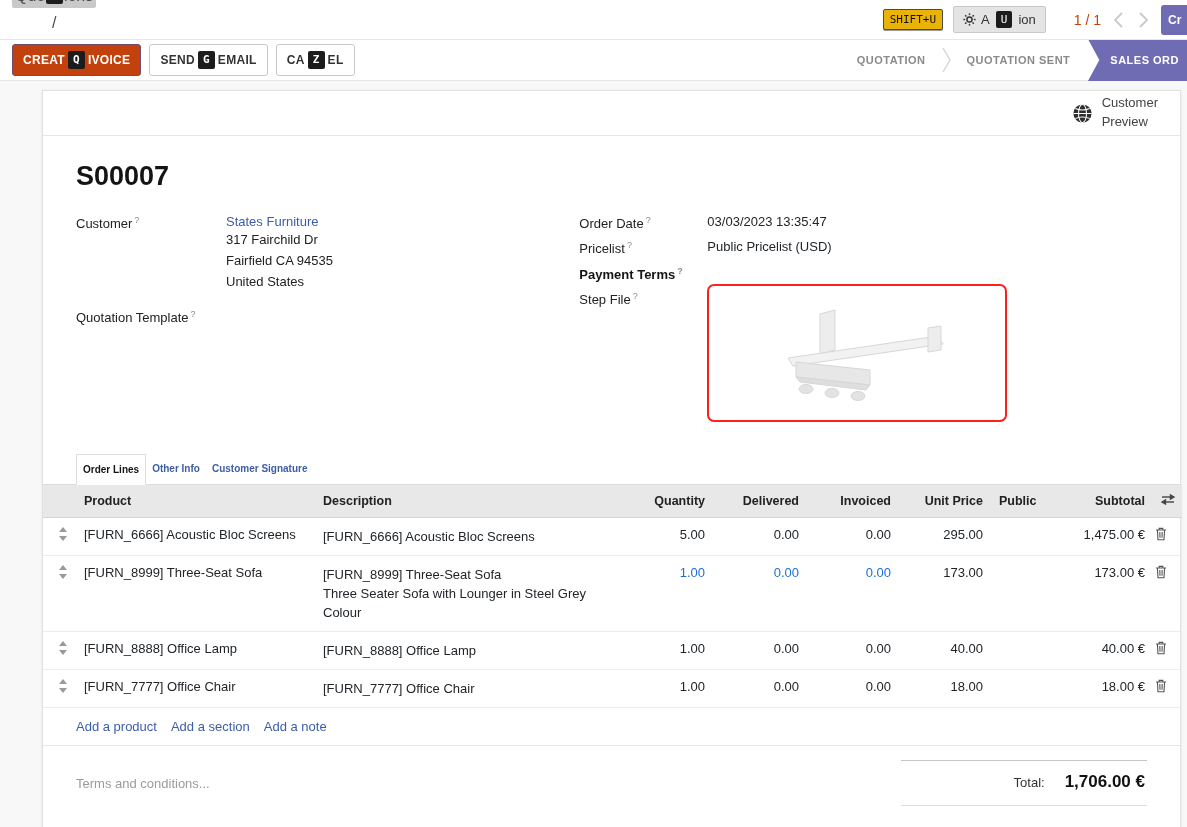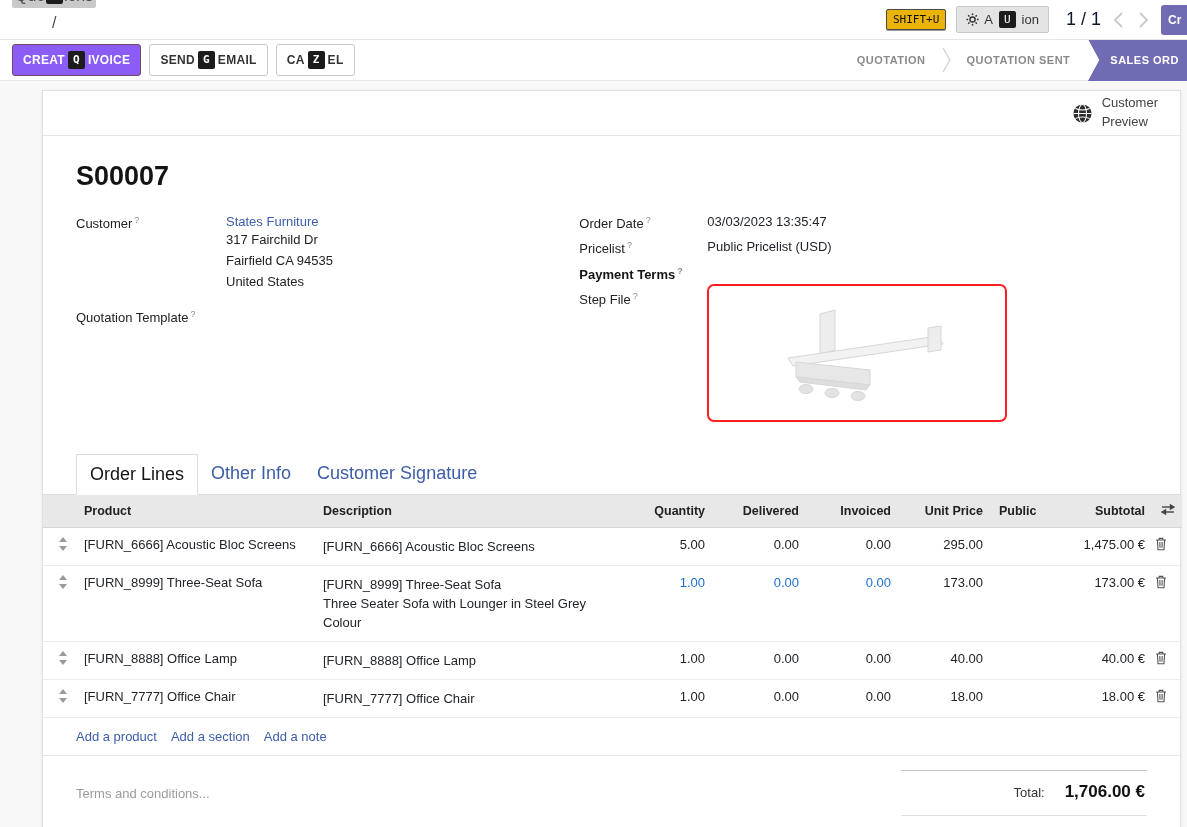--- a/index.html
+++ b/index.html
@@ -28,39 +28,39 @@
     border:1px solid #4a4a4a; background:#eab308; color:#111;
     font-family:"DejaVu Sans Mono", monospace; font-size:11px;
     padding:3px 6px; border-radius:2px; box-shadow:0 1px 0 #9a9a9a;
   }
   .top-right { display:flex; align-items:center; gap:10px; height:100%; }
   .action-btn {
     display:inline-flex; align-items:center; gap:5px; background:#e4e4e4;
     border:1px solid #c8c8c8; height:27px; padding:0 9px; font-size:13px;
     color:#333; border-radius:2px; cursor:pointer; font-family:inherit;
   }
-  .pager-count { font-size:18px; color:#0f172a; margin-left:7px; }
+  .pager-count { font-size:14px; color:#c2410c; margin-left:18px; }
   .pager-btn { background:none; border:none; padding:0 3px; cursor:pointer; display:inline-flex; align-items:center; }
   .create-cut {
     width:26px; height:30px; border:none; border-radius:3px 0 0 3px;
     color:#fff; font-weight:bold; font-size:12px; text-align:left;
     padding:0 0 0 7px; overflow:hidden; cursor:pointer; background:#6f6cb4;
     font-family:inherit;
   }
 
   
   .controlbar {
     height:41px; flex:0 0 41px; display:flex; align-items:center;
     border-bottom:1px solid #e6e6e6; padding-left:12px; background:#fff;
   }
   .left-buttons { display:flex; align-items:center; gap:8px; }
   .btn { font-size:12px; font-weight:700; letter-spacing:.3px; padding:6px 10px;
          border-radius:3px; cursor:pointer; display:inline-flex; align-items:center; gap:2px;
          font-family:inherit; }
-  .btn-primary { background:#8b5cf6; border:1px solid #714B67; color:#fff;align-items:center; }
+  .btn-primary { background:#c2410c; border:1px solid #714B67; color:#fff;align-items:center; }
   .btn-light { background:#fff; border:1px solid #c9c9c9; color:#333; }
   .statusbar { margin-left:auto; display:flex; align-items:center; height:41px; overflow:hidden; }
   .stage { color:#8a8a8a; font-size:11px; font-weight:700; letter-spacing:.5px; padding:0 16px; white-space:nowrap; }
   .stage-active {
     background:#6f6cb4; color:#fff; height:48px; display:flex; align-items:center;
     padding:0 8px 0 24px; font-size:11px; font-weight:700; letter-spacing:.5px;
     clip-path:polygon(0 0, 100% 0, 100% 100%, 0 100%, 13px 50%);
     white-space:nowrap; min-width:92px;
   }
 
@@ -91,21 +91,21 @@
   .mt-lg { margin-top:16px; }
 
   .step-box {
     width:300px; height:138px; border:2px solid #ff1f1f; border-radius:7px;
     display:flex; align-items:center; justify-content:center; background:#fff;
     margin-top:-6px; cursor:pointer;
   }
 
   
   .tabs { display:flex; margin-top:24px; padding-left:33px; border-bottom:1px solid #dcdcdc; }
-  .tab { padding:9px 13px; font-size:18px; color:#3c5da8; cursor:pointer; margin-bottom:-1px; }
+  .tab { padding:9px 6px; font-size:10px; color:#3c5da8; cursor:pointer; margin-bottom:-1px;font-weight:bold; }
   .tab.active {
     background:#fff; border:1px solid #dcdcdc; border-bottom:1px solid #fff;
     color:#141414;
   }
 
   
   table.lines { width:100%; border-collapse:collapse; font-size:13px; table-layout:fixed; }
   .lines th {
     background:#e8e8e8; font-weight:700; font-size:12.5px; color:#222;
     padding:9px 8px; text-align:left; border-bottom:1px solid #d6d6d6; white-space:nowrap;

